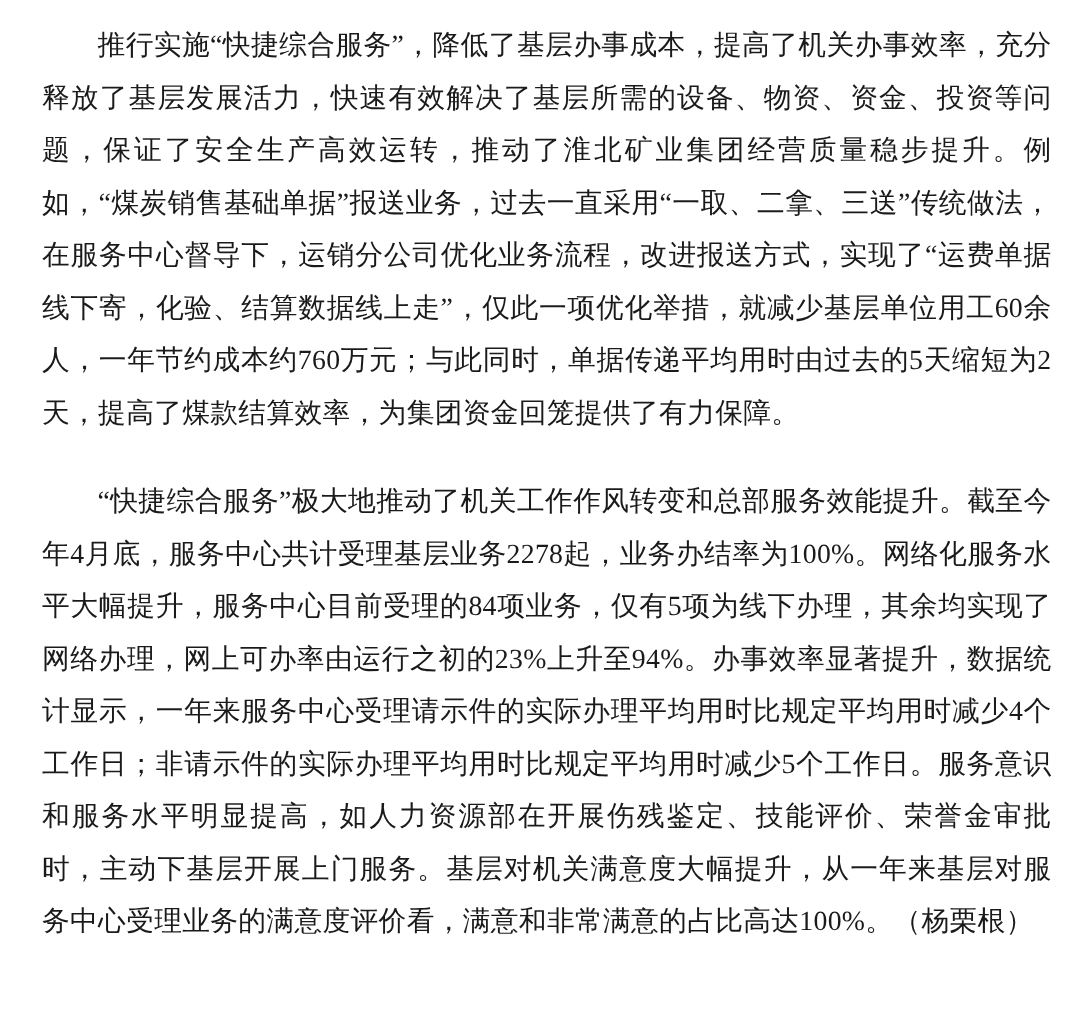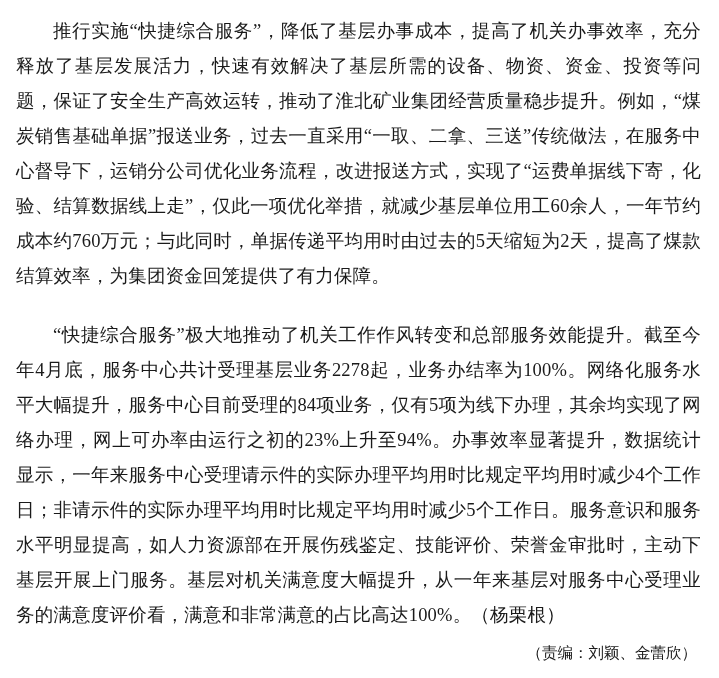--- a/index.html
+++ b/index.html
@@ -19,21 +19,21 @@
     width: 719px;
     height: 678px;
     padding: 14px 18px 10px 16px;
     position: relative;
   }
   .para {
     font-size: 18.5px;
     line-height: 35px;
     text-align: justify;
     text-justify: inter-ideograph;
-    margin: 0 0 0 0;
+    margin: 0 0 0 12px;
     letter-spacing: 0.2px;
     color: #1a1a1a;
   }
   .para.indent {
     text-indent: 2em;
   }
   .gap {
     height: 24px;
   }
   .signature {
@@ -50,15 +50,14 @@
 <body>
 
 <div class="article">
 
   <p class="para indent">推行实施“快捷综合服务”，降低了基层办事成本，提高了机关办事效率，充分释放了基层发展活力，快速有效解决了基层所需的设备、物资、资金、投资等问题，保证了安全生产高效运转，推动了淮北矿业集团经营质量稳步提升。例如，“煤炭销售基础单据”报送业务，过去一直采用“一取、二拿、三送”传统做法，在服务中心督导下，运销分公司优化业务流程，改进报送方式，实现了“运费单据线下寄，化验、结算数据线上走”，仅此一项优化举措，就减少基层单位用工60余人，一年节约成本约760万元；与此同时，单据传递平均用时由过去的5天缩短为2天，提高了煤款结算效率，为集团资金回笼提供了有力保障。</p>
 
   <div class="gap"></div>
 
   <p class="para indent">“快捷综合服务”极大地推动了机关工作作风转变和总部服务效能提升。截至今年4月底，服务中心共计受理基层业务2278起，业务办结率为100%。网络化服务水平大幅提升，服务中心目前受理的84项业务，仅有5项为线下办理，其余均实现了网络办理，网上可办率由运行之初的23%上升至94%。办事效率显著提升，数据统计显示，一年来服务中心受理请示件的实际办理平均用时比规定平均用时减少4个工作日；非请示件的实际办理平均用时比规定平均用时减少5个工作日。服务意识和服务水平明显提高，如人力资源部在开展伤残鉴定、技能评价、荣誉金审批时，主动下基层开展上门服务。基层对机关满意度大幅提升，从一年来基层对服务中心受理业务的满意度评价看，满意和非常满意的占比高达100%。（杨栗根）</p>
 
-  <div class="signature">（责编：刘颖、金蕾欣）</div>
 
 </div>
 
 </body></html>

